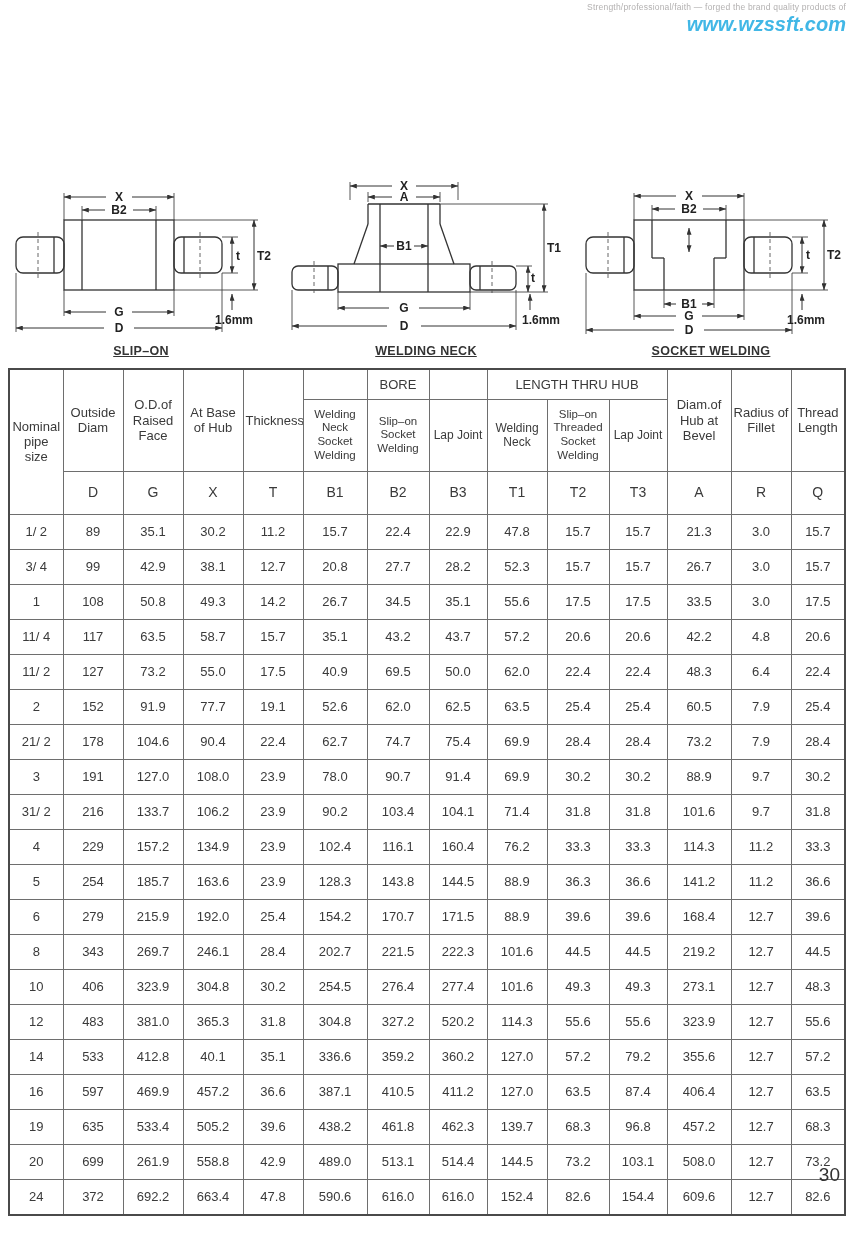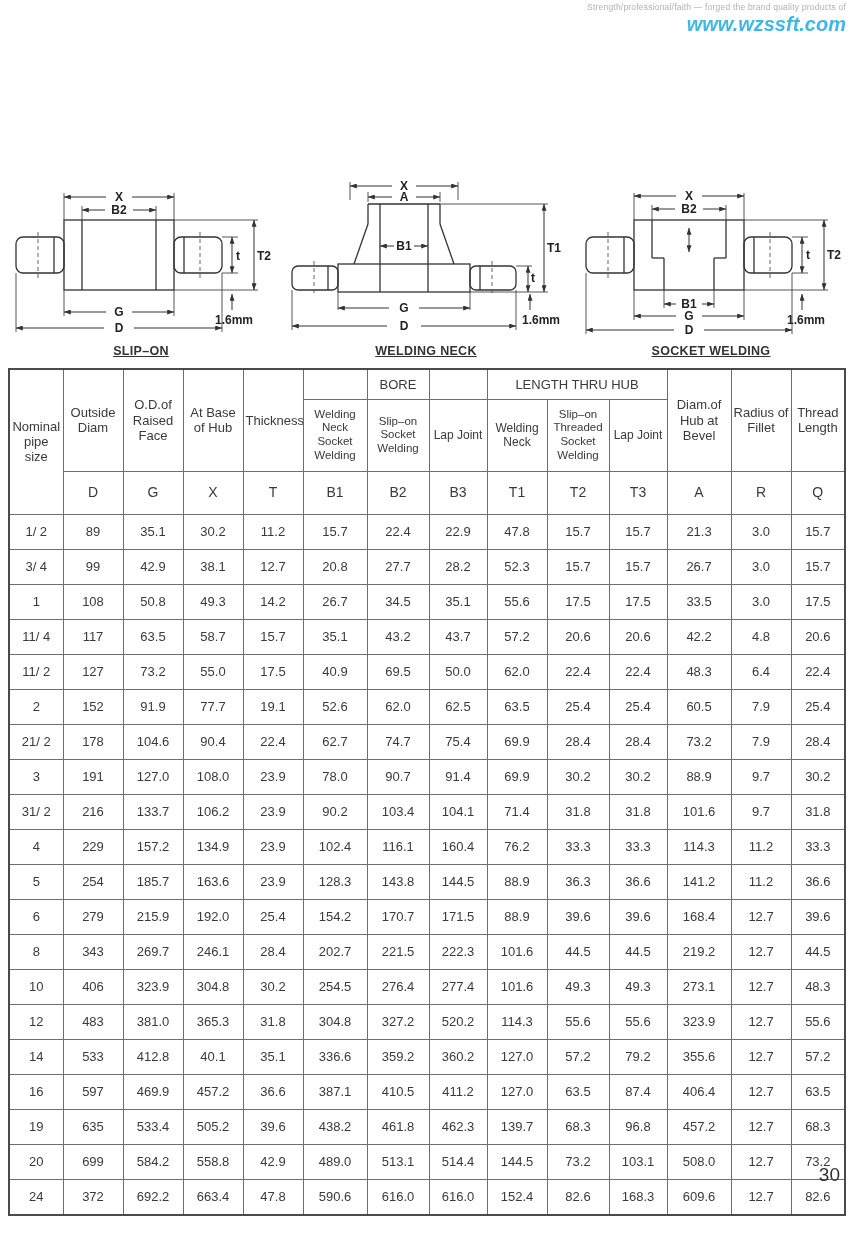--- a/index.html
+++ b/index.html
@@ -570,21 +570,21 @@
             <td>139.7</td>
             <td>68.3</td>
             <td>96.8</td>
             <td>457.2</td>
             <td>12.7</td>
             <td>68.3</td>
           </tr>
           <tr>
             <td>20</td>
             <td>699</td>
-            <td>584.2</td>
+            <td>261.9</td>
             <td>558.8</td>
             <td>42.9</td>
             <td>489.0</td>
             <td>513.1</td>
             <td>514.4</td>
             <td>144.5</td>
             <td>73.2</td>
             <td>103.1</td>
             <td>508.0</td>
             <td>12.7</td>
@@ -594,21 +594,21 @@
             <td>24</td>
             <td>372</td>
             <td>692.2</td>
             <td>663.4</td>
             <td>47.8</td>
             <td>590.6</td>
             <td>616.0</td>
             <td>616.0</td>
             <td>152.4</td>
             <td>82.6</td>
-            <td>168.3</td>
+            <td>154.4</td>
             <td>609.6</td>
             <td>12.7</td>
             <td>82.6</td>
           </tr>
         </tbody>
     </table>
   </div>
 
   <div class="pageno">30</div>
 </div>

